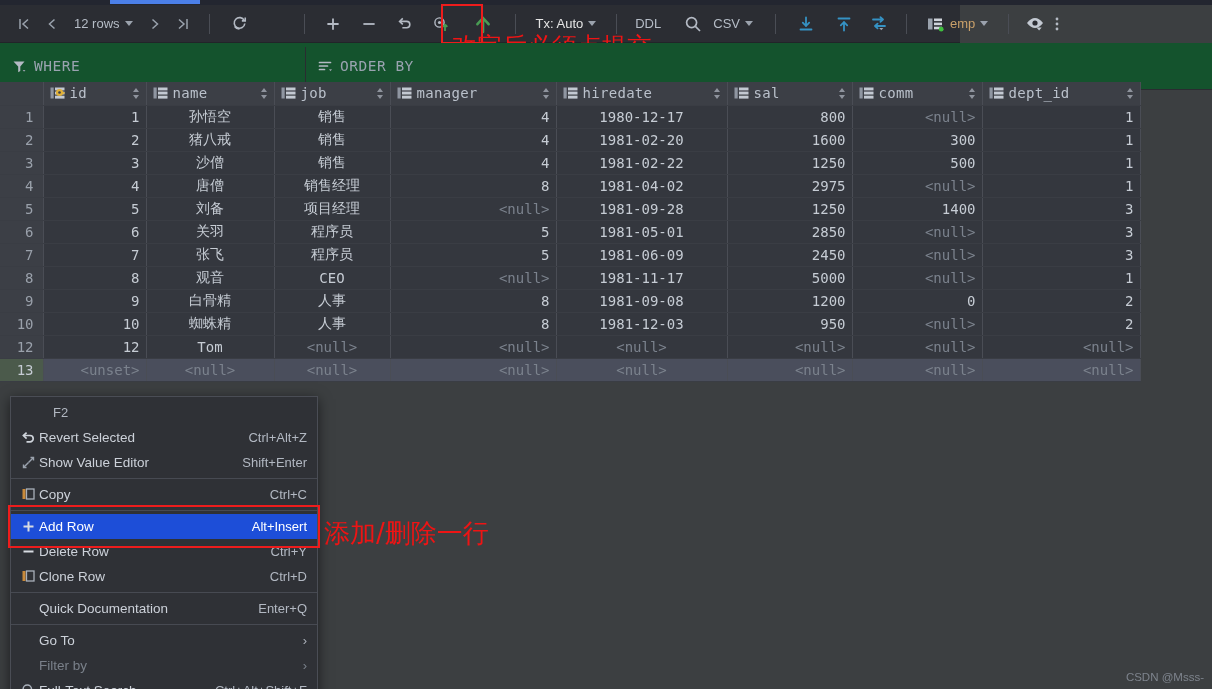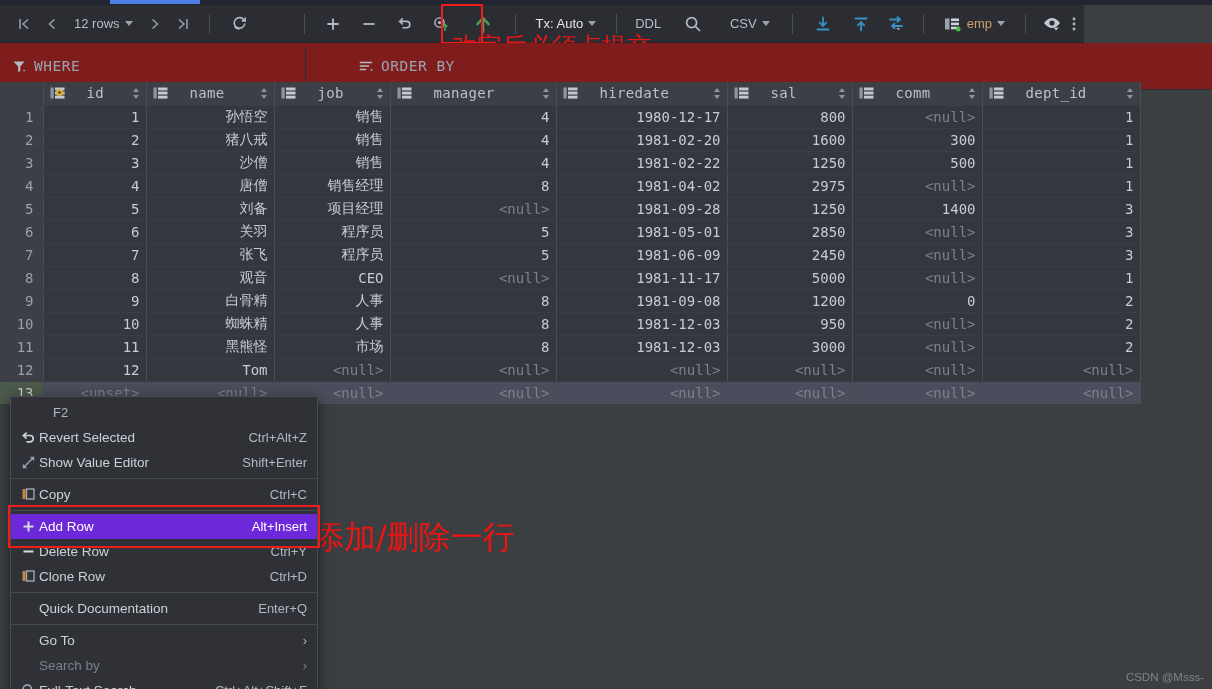--- a/index.html
+++ b/index.html
@@ -10,21 +10,21 @@
     overflow: hidden;
   }
   #root { position: relative; width: 1212px; height: 689px; background: #3c3f41; }
 
   
   .topbar { position: absolute; top: 0; left: 0; width: 1212px; height: 5px; background: #232630; }
   .topbar-active { position: absolute; top: 0; left: 110px; width: 90px; height: 4px; background: #4b7fe8; }
 
   
   .toolbar {
-    position: absolute; top: 5px; left: 0; width: 1084px; height: 38px;
+    position: absolute; top: 5px; left: 0; width: 960px; height: 38px;
     background: #2b2d33; display: flex; align-items: center;
     border-bottom: 1px solid #222429;
   }
   .tb { display: flex; align-items: center; justify-content: center;
         height: 30px; color: #a9b0bb; flex: none; }
   .tb.btn { width: 28px; cursor: pointer; }
   .sep { width: 1px; height: 20px; background: #4a4d55; margin: 0 7px; flex: none; }
   .tb-label { font-family: "Liberation Sans", sans-serif; font-size: 13px; color: #b6bdc7; white-space: nowrap; }
   .tb-label.blue { color: #e5e5e5; }
   .tb-dd { display: flex; align-items: center; gap: 5px; padding: 0 6px; height: 26px; cursor: pointer; }
@@ -37,62 +37,61 @@
     border: 2px solid #ee1c1c; pointer-events: none;
   }
 
   
   .anno {
     position: absolute; color: #ee1414;
     font-family: "DejaVu Sans", sans-serif; font-weight: 400;
     white-space: nowrap; pointer-events: none;
   }
   #anno-submit { left: 452px; top: 30px; font-size: 25px; }
-  #anno-rows  { left: 312px; top: 516px; font-size: 32px; }
+  #anno-rows  { left: 324px; top: 516px; font-size: 26px; }
 
   
   .filterbar {
     position: absolute; top: 43px; left: 0; width: 1212px; height: 47px;
-    background: #7f1d1d; display: flex; align-items: center;
+    background: #14532d; display: flex; align-items: center;
     border-bottom: 1px solid #2a2c31;
-    gap: 41px;
   }
   .fcell { display: flex; align-items: center; height: 39px; padding: 0 12px; gap: 7px; cursor: text; }
   .fcell-where { width: 306px; border-right: 1px solid #2a2c31; }
   .fcell-order { width: 316px; }
   .fcell .ftxt { font-family: "DejaVu Sans Mono", monospace; font-size: 14.5px;
                  color: #9aa3b0; letter-spacing: 0.5px; }
 
   
   .gridwrap { position: absolute; top: 82px; left: 0; width: 1212px; height: 607px; overflow: hidden; }
   table.grid { border-collapse: collapse; table-layout: fixed; width: 1140px; }
   table.grid th, table.grid td {
     height: 23px; padding: 0 6px; font-size: 14px;
     font-family: "DejaVu Sans Mono", monospace;
     border-right: 1px solid #4a4d55; border-bottom: 1px solid #3a3d44;
     overflow: hidden; white-space: nowrap;
   }
   thead th {
     background: #3c3f46; color: #bac1cb; font-weight: normal; text-align: left;
     border-bottom: 1px solid #545860; height: 24px;
   }
-  th .hinner { display: flex; align-items: center; gap: 22px; height: 100%; }
+  th .hinner { display: flex; align-items: center; gap: 5px; height: 100%; }
   th .hname { flex: 1; letter-spacing: 0.3px; }
   .sorticon { flex: none; width: 8px; height: 13px; opacity: .75; }
   .colicon { flex: none; }
 
   tbody td { background: #34373e; color: #c6ccd4; }
   tbody tr.sel td { background: #4a4e5c; }
   tbody td.gut {
     background: #3c3f46; color: #9aa1ab; text-align: right;
     border-right: 1px solid #4a4d55; padding-right: 9px; width: 43px;
   }
   tbody tr.sel td.gut { background: #4b5a4b; color: #c6ccd4; }
   td.num { text-align: right; }
-  td.txt { text-align: right; }
+  td.txt { text-align: center; }
   .nullv { color: #7b828d; }
 
   
   col.c-gut { width: 43px; }  col.c-id { width: 103px; }
   col.c-name { width: 128px; } col.c-job { width: 116px; }
   col.c-mgr { width: 166px; }  col.c-hire { width: 171px; }
   col.c-sal { width: 125px; }  col.c-comm { width: 130px; }
   col.c-dept { width: 158px; }
 
   
@@ -101,21 +100,21 @@
     background: #2f3136; border: 1px solid #4a4d55;
     box-shadow: 0 3px 12px rgba(0,0,0,.55);
     font-family: "Liberation Sans", sans-serif; padding: 3px 0 0 0;
     z-index: 30;
   }
   .mi { display: flex; align-items: center; height: 25px; padding: 0 10px 0 6px;
         color: #ccd1d9; font-size: 13.5px; cursor: pointer; gap: 0; }
   .mi .micon { width: 22px; flex: none; display: flex; align-items: center; justify-content: center; color: #a3aab5; }
   .mi .mlabel { flex: 1; }
   .mi .mkey { color: #b2b8c2; font-size: 13px; margin-left: 14px; }
-  .mi.sel { background: #6d28d9; }
+  .mi.sel { background: #1d4ed8; }
   .mi.sel .mkey, .mi.sel .mlabel { color: #ffffff; }
   .mi.disabled .mlabel, .mi.disabled .arrow { color: #7a808a; }
   .mdiv { height: 1px; background: #474a52; margin: 3px 0; }
   .arrow { color: #aab0ba; font-size: 13px; }
   .redbox-rows { position: absolute; left: 8px; top: 505px; width: 312px; height: 43px;
                  border: 2px solid #ee1c1c; z-index: 31; pointer-events: none; }
 
   .watermark { position: absolute; right: 8px; bottom: 6px; color: #7e848d;
                font-family: "Liberation Sans", sans-serif; font-size: 11.5px; }
 </style>
@@ -591,31 +590,20 @@
             <td class="num">10</td>
             <td class="txt">蜘蛛精</td>
             <td class="txt">人事</td>
             <td class="num">8</td>
             <td class="txt">1981-12-03</td>
             <td class="num">950</td>
             <td class="num"><span class="nullv">&lt;null&gt;</span></td>
             <td class="num">2</td>
           </tr>
           <tr>
-            <td class="gut">11</td>
-            <td class="num">11</td>
-            <td class="txt">黑熊怪</td>
-            <td class="txt">市场</td>
-            <td class="num">8</td>
-            <td class="txt">1981-12-03</td>
-            <td class="num">3000</td>
-            <td class="num"><span class="nullv">&lt;null&gt;</span></td>
-            <td class="num">2</td>
-          </tr>
-          <tr>
             <td class="gut">12</td>
             <td class="num">12</td>
             <td class="txt">Tom</td>
             <td class="txt"><span class="nullv">&lt;null&gt;</span></td>
             <td class="num"><span class="nullv">&lt;null&gt;</span></td>
             <td class="txt"><span class="nullv">&lt;null&gt;</span></td>
             <td class="num"><span class="nullv">&lt;null&gt;</span></td>
             <td class="num"><span class="nullv">&lt;null&gt;</span></td>
             <td class="num"><span class="nullv">&lt;null&gt;</span></td>
           </tr>
@@ -708,21 +696,21 @@
         <span class="mkey">Enter+Q</span>
       </div>
       <div class="mdiv"></div>
       <div class="mi">
         <span class="micon"></span>
         <span class="mlabel">Go To</span>
         <span class="arrow">›</span>
       </div>
       <div class="mi disabled">
         <span class="micon"></span>
-        <span class="mlabel">Search by</span>
+        <span class="mlabel">Filter by</span>
         <span class="arrow">›</span>
       </div>
       <div class="mi">
         <span class="micon">
           <svg width="15" height="15" viewBox="0 0 15 15">
             <circle cx="6.3" cy="6.3" r="4.2" fill="none" stroke="#a9b0bb" stroke-width="1.5"></circle>
             <path d="M9.4 9.4L13.5 13.5" stroke="#a9b0bb" stroke-width="1.5" fill="none"></path>
           </svg>
         </span>
         <span class="mlabel">Full-Text Search…</span>

